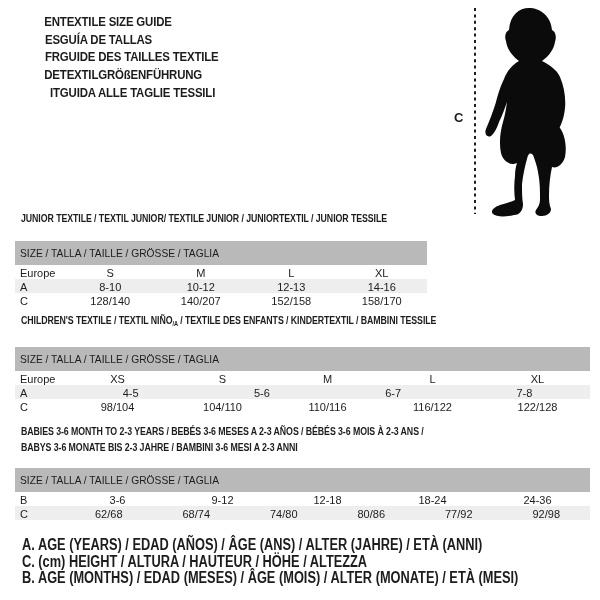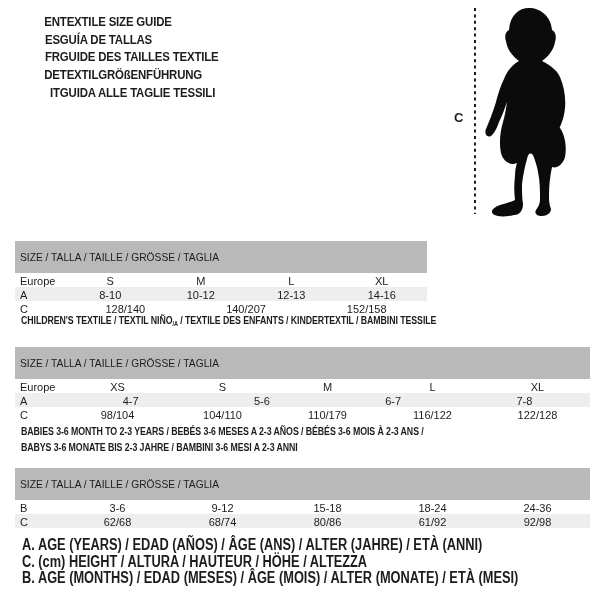--- a/index.html
+++ b/index.html
@@ -36,21 +36,21 @@
   .title-children{top:314px;}
   .title-babies{top:423px;line-height:16px;}
 
   
   .size-table{position:absolute;left:15px;font-size:11px;}
   .w-junior{width:412px;}
   .w-wide{width:575px;}
   .tbl-junior{top:241px;}
   .tbl-children{top:347px;}
   .tbl-babies{top:468px;}
-  .bar{height:32px;background:var(--header-bar);display:flex;align-items:center;padding-left:5px;}
+  .bar{height:24px;background:var(--header-bar);display:flex;align-items:center;padding-left:5px;}
   .bar .sq-bar{display:inline-block;transform:scaleX(0.93);transform-origin:0 50%;white-space:nowrap;}
   .t-row{display:flex;height:14px;line-height:17px;}
   .t-row .lbl{flex:0 0 50px;width:50px;padding-left:5px;text-align:left;}
   .t-row .cell{flex:1;text-align:center;}
   .striped{background:var(--row-stripe);}
 
   
   .legend{position:absolute;left:22px;top:537px;font-weight:bold;font-size:16px;}
   .legend-line{height:16.5px;line-height:16.5px;white-space:nowrap;}
 </style>
@@ -122,20 +122,23 @@
         C10 134 7 130 9 125
         C12 118 16 108 19 98
         C21 90 24 81 27 75
         C30 67 35 61 42 57
         C35 52 30 45 29 37
         C27 32 29 27 32 26
         C33 11 42 4 52 4 Z"></path>
     </g>
   </svg>
 
+  <div class="sec-title title-junior">
+    <span class="sq">JUNIOR TEXTILE / TEXTIL JUNIOR/ TEXTILE JUNIOR / JUNIORTEXTIL / JUNIOR TESSILE</span>
+  </div>
   <div class="size-table w-junior tbl-junior">
     <div class="bar">
       <span class="sq-bar">SIZE / TALLA / TAILLE / GRÖSSE / TAGLIA</span>
     </div>
     <div class="t-row">
       <span class="lbl">Europe</span>
       <span class="cell">S</span>
       <span class="cell">M</span>
       <span class="cell">L</span>
       <span class="cell">XL</span>
@@ -145,77 +148,79 @@
       <span class="cell">8-10</span>
       <span class="cell">10-12</span>
       <span class="cell">12-13</span>
       <span class="cell">14-16</span>
     </div>
     <div class="t-row">
       <span class="lbl">C</span>
       <span class="cell">128/140</span>
       <span class="cell">140/207</span>
       <span class="cell">152/158</span>
+      <span class="cell">158/170</span>
     </div>
   </div>
 
   <div class="sec-title title-children">
     <span class="sq"><span>CHILDREN'S TEXTILE / TEXTIL NIÑO</span><span class="sub">/A</span><span> / TEXTILE DES ENFANTS / KINDERTEXTIL / BAMBINI TESSILE</span></span>
   </div>
   <div class="size-table w-wide tbl-children">
     <div class="bar">
       <span class="sq-bar">SIZE / TALLA / TAILLE / GRÖSSE / TAGLIA</span>
     </div>
     <div class="t-row">
       <span class="lbl">Europe</span>
       <span class="cell">XS</span>
       <span class="cell">S</span>
       <span class="cell">M</span>
       <span class="cell">L</span>
       <span class="cell">XL</span>
     </div>
     <div class="t-row striped">
       <span class="lbl">A</span>
-      <span class="cell">4-7</span>
+      <span class="cell">4-5</span>
       <span class="cell">5-6</span>
       <span class="cell">6-7</span>
       <span class="cell">7-8</span>
     </div>
     <div class="t-row">
       <span class="lbl">C</span>
       <span class="cell">98/104</span>
       <span class="cell">104/110</span>
-      <span class="cell">110/179</span>
+      <span class="cell">110/116</span>
       <span class="cell">116/122</span>
       <span class="cell">122/128</span>
     </div>
   </div>
 
   <div class="sec-title title-babies">
     <div><span class="sq">BABIES 3-6 MONTH TO 2-3 YEARS / BEBÉS 3-6 MESES A 2-3 AÑOS / BÉBÉS 3-6 MOIS À 2-3 ANS /</span></div>
     <div><span class="sq">BABYS 3-6 MONATE BIS 2-3 JAHRE / BAMBINI 3-6 MESI A 2-3 ANNI</span></div>
   </div>
   <div class="size-table w-wide tbl-babies">
     <div class="bar">
       <span class="sq-bar">SIZE / TALLA / TAILLE / GRÖSSE / TAGLIA</span>
     </div>
     <div class="t-row">
       <span class="lbl">B</span>
       <span class="cell">3-6</span>
       <span class="cell">9-12</span>
-      <span class="cell">15-18</span>
+      <span class="cell">12-18</span>
       <span class="cell">18-24</span>
       <span class="cell">24-36</span>
     </div>
     <div class="t-row striped">
       <span class="lbl">C</span>
       <span class="cell">62/68</span>
       <span class="cell">68/74</span>
+      <span class="cell">74/80</span>
       <span class="cell">80/86</span>
-      <span class="cell">61/92</span>
+      <span class="cell">77/92</span>
       <span class="cell">92/98</span>
     </div>
   </div>
 
   <div class="legend">
     <div class="legend-line"><span class="sq">A. AGE (YEARS) / EDAD (AÑOS) / ÂGE (ANS) / ALTER (JAHRE) / ETÀ (ANNI)</span></div>
     <div class="legend-line"><span class="sq">C. (cm) HEIGHT / ALTURA / HAUTEUR / HÖHE / ALTEZZA</span></div>
     <div class="legend-line"><span class="sq">B. AGE (MONTHS) / EDAD (MESES) / ÂGE (MOIS) / ALTER (MONATE) / ETÀ (MESI)</span></div>
   </div>
 

